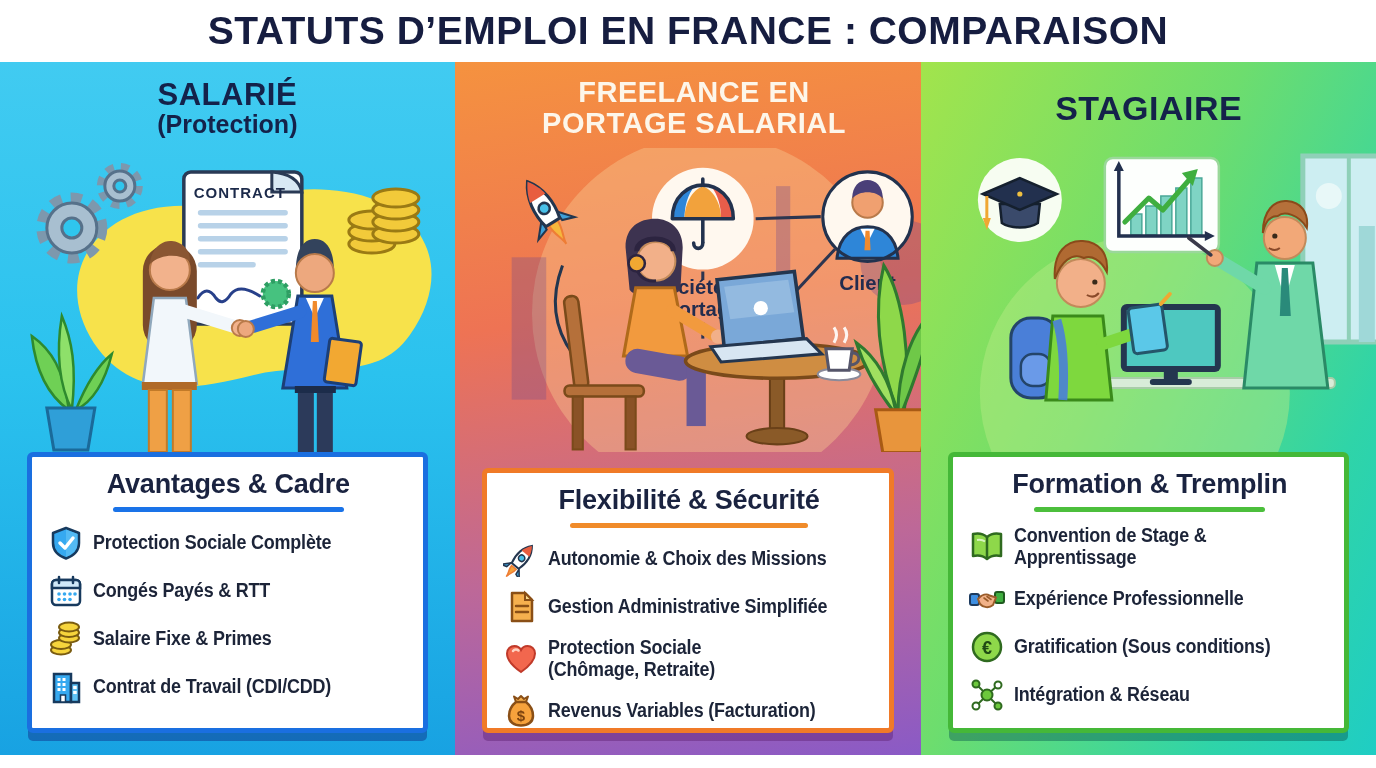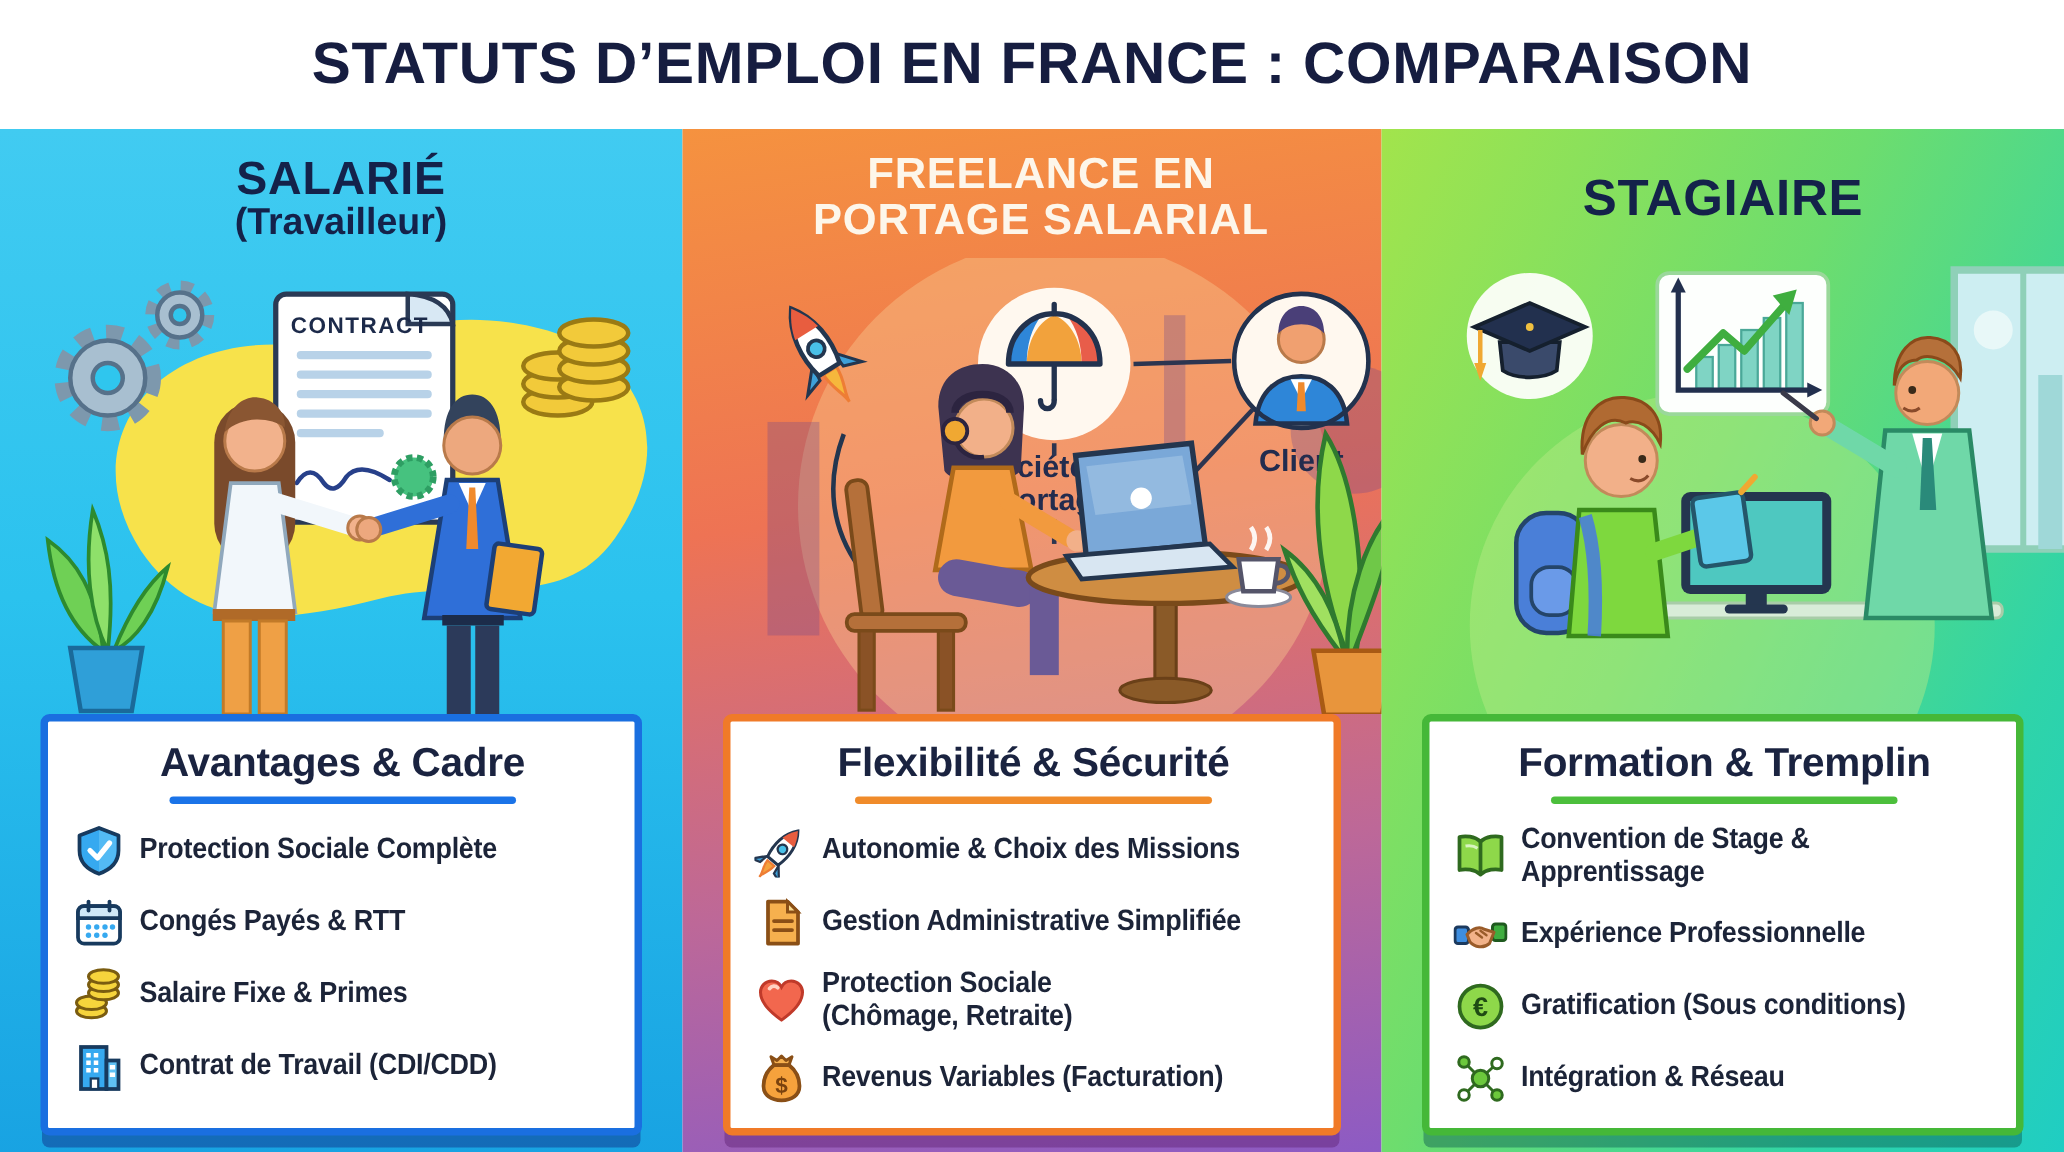--- a/index.html
+++ b/index.html
@@ -1,21 +1,21 @@
 <!DOCTYPE html>
 <html><head>
 <meta charset="utf-8">
 <style>
   html,body{margin:0;padding:0;background:#ffffff;}
   .poster{
     position:relative;width:1376px;height:768px;overflow:hidden;
     font-family:"Liberation Sans",sans-serif;background:#ffffff;
   }
   
-  .title-band{height:86px;display:flex;align-items:center;justify-content:center;background:#ffffff;}
+  .title-band{height:62px;display:flex;align-items:center;justify-content:center;background:#ffffff;}
   .poster-title{
     font-size:39px;font-weight:bold;color:#161d40;letter-spacing:.5px;margin:0;
     white-space:nowrap;
   }
   
   .columns{display:flex;height:693px;}
   .column{position:relative;width:33.3334%;overflow:hidden;}
   .col--salarie{background:linear-gradient(180deg,#41cbf1 0%,#2bc2ee 45%,#18a2e2 100%);}
   .col--portage{background:linear-gradient(172deg,#f5923f 0%,#ee7354 36%,#bd6898 70%,#8a5ac6 100%);padding-left:12px;}
   .col--stagiaire{background:linear-gradient(115deg,#a2e44c 0%,#6ddd6e 42%,#2fd4a8 78%,#1fcdc4 100%);}
@@ -33,21 +33,21 @@
   .scene svg{display:block;width:100%;height:100%;}
   svg text{font-family:"Liberation Sans",sans-serif;font-weight:bold;}
 
   
   .card{
     position:absolute;left:27px;right:27px;top:390px;bottom:22px;
     background:#ffffff;border-radius:6px;box-sizing:border-box;
     padding:12px 14px 10px 16px;
   }
   .card--blue{border:5px solid #1a6fe0;box-shadow:0 9px 0 -1px rgba(16,62,150,.55);}
-  .card--orange{border:5px solid #f07a28;box-shadow:0 9px 0 -1px rgba(96,34,116,.45);}
+  .card--orange{border:5px solid #f07a28;box-shadow:0 9px 0 -1px rgba(96,34,116,.45);margin-top:16px;}
   .card--green{border:5px solid #45b838;box-shadow:0 9px 0 -1px rgba(10,92,80,.45);}
 
   .card-title{text-align:center;font-size:27px;font-weight:bold;color:#1a2340;letter-spacing:-.2px;}
   .card-underline{height:5px;border-radius:3px;width:64%;margin:7px auto 13px auto;}
   .card--blue  .card-underline{background:#1a73e8;}
   .card--orange .card-underline{background:#f08b2a;}
   .card--green .card-underline{background:#4cbf3c;}
 
   .items{display:flex;flex-direction:column;gap:12px;}
   .item{display:flex;align-items:center;gap:9px;}
@@ -65,21 +65,21 @@
 
   <div class="title-band">
     <h1 class="poster-title">STATUTS D’EMPLOI EN FRANCE : COMPARAISON</h1>
   </div>
 
   <div class="columns">
 
     <div class="column col--salarie">
       <div class="col-header">
         <div class="line1">SALARIÉ</div>
-        <div class="line2">(Travailleur)</div>
+        <div class="line2">(Protection)</div>
       </div>
 
       <div class="scene">
         <svg viewBox="0 0 459 304" preserveAspectRatio="xMidYMid slice">
 
           <path d="M80 195 C35 125 85 52 180 58 C242 62 262 32 332 44 C412 57 442 122 396 187 C360 238 300 212 240 227 C170 245 116 248 80 195 Z" fill="#f7e24b"></path>
 
           <g>
             <circle cx="58" cy="80" r="30" fill="none" stroke="#7d98ad" stroke-width="11" stroke-dasharray="11 9"></circle>
             <circle cx="58" cy="80" r="25" fill="#a8bfd0" stroke="#56718a" stroke-width="3"></circle>

